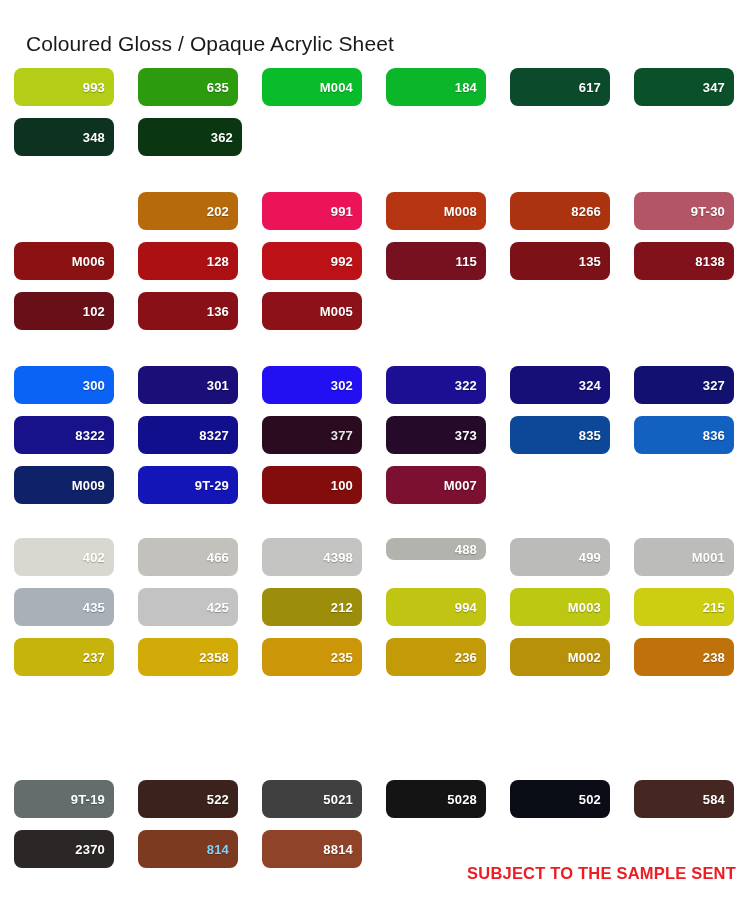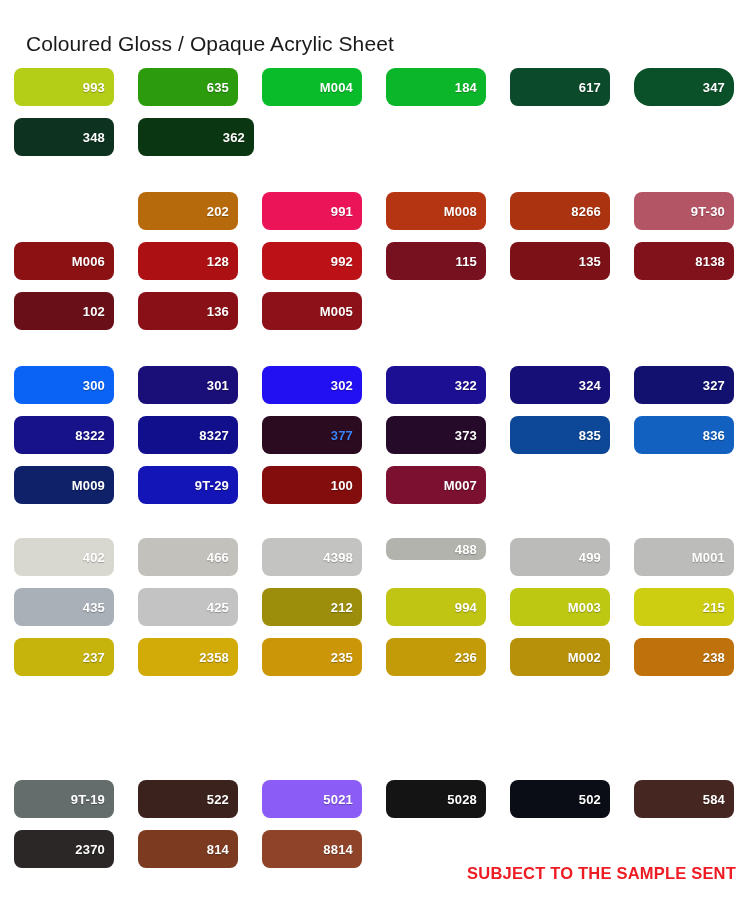--- a/index.html
+++ b/index.html
@@ -97,29 +97,29 @@
         </div>
         <div class="swatch" title="M004" style="left: 262px; top: 0px; width: 100px; height: 38px; border-radius: 8px; background: rgb(8, 189, 41);">
           <span class="swatch-label" style="color: rgb(255, 255, 255);">M004</span>
         </div>
         <div class="swatch" title="184" style="left: 386px; top: 0px; width: 100px; height: 38px; border-radius: 9px; background: rgb(12, 182, 42);">
           <span class="swatch-label" style="color: rgb(255, 255, 255);">184</span>
         </div>
         <div class="swatch" title="617" style="left: 510px; top: 0px; width: 100px; height: 38px; border-radius: 8px; background: rgb(11, 74, 42);">
           <span class="swatch-label" style="color: rgb(255, 255, 255);">617</span>
         </div>
-        <div class="swatch" title="347" style="left: 634px; top: 0px; width: 100px; height: 38px; border-radius: 16px; background: rgb(10, 81, 41);">
+        <div class="swatch" title="347" style="left: 634px; top: 0px; width: 100px; height: 38px; border-radius: 8px; background: rgb(10, 81, 41);">
           <span class="swatch-label" style="color: rgb(255, 255, 255);">347</span>
         </div>
       </div>
       <div class="swatch-row" style="height: 50px;">
         <div class="swatch" title="348" style="left: 14px; top: 0px; width: 100px; height: 38px; border-radius: 8px; background: rgb(13, 50, 32);">
           <span class="swatch-label" style="color: rgb(255, 255, 255);">348</span>
         </div>
-        <div class="swatch" title="362" style="left: 138px; top: 0px; width: 116px; height: 38px; border-radius: 8px; background: rgb(10, 55, 17);">
+        <div class="swatch" title="362" style="left: 138px; top: 0px; width: 104px; height: 38px; border-radius: 8px; background: rgb(10, 55, 17);">
           <span class="swatch-label" style="color: rgb(255, 255, 255);">362</span>
         </div>
       </div>
     </div>
     <div class="group" style="top: 192px;">
       <div class="swatch-row" style="height: 50px;">
         <div class="swatch" title="202" style="left: 138px; top: 0px; width: 100px; height: 38px; border-radius: 8px; background: rgb(183, 106, 12);">
           <span class="swatch-label" style="color: rgb(255, 255, 255);">202</span>
         </div>
         <div class="swatch" title="991" style="left: 262px; top: 0px; width: 100px; height: 38px; border-radius: 8px; background: rgb(236, 20, 89);">
@@ -189,21 +189,21 @@
         </div>
       </div>
       <div class="swatch-row" style="height: 50px;">
         <div class="swatch" title="8322" style="left: 14px; top: 0px; width: 100px; height: 38px; border-radius: 8px; background: rgb(23, 18, 137);">
           <span class="swatch-label" style="color: rgb(255, 255, 255);">8322</span>
         </div>
         <div class="swatch" title="8327" style="left: 138px; top: 0px; width: 100px; height: 38px; border-radius: 8px; background: rgb(18, 15, 140);">
           <span class="swatch-label" style="color: rgb(255, 255, 255);">8327</span>
         </div>
         <div class="swatch" title="377" style="left: 262px; top: 0px; width: 100px; height: 38px; border-radius: 8px; background: rgb(42, 11, 31);">
-          <span class="swatch-label" style="color: #3b82f6;">377</span>
+          <span class="swatch-label" style="color: #e5e5e5;">377</span>
         </div>
         <div class="swatch" title="373" style="left: 386px; top: 0px; width: 100px; height: 38px; border-radius: 8px; background: rgb(38, 10, 42);">
           <span class="swatch-label" style="color: rgb(255, 255, 255);">373</span>
         </div>
         <div class="swatch" title="835" style="left: 510px; top: 0px; width: 100px; height: 38px; border-radius: 8px; background: rgb(12, 72, 151);">
           <span class="swatch-label" style="color: rgb(255, 255, 255);">835</span>
         </div>
         <div class="swatch" title="836" style="left: 634px; top: 0px; width: 100px; height: 38px; border-radius: 8px; background: rgb(18, 96, 192);">
           <span class="swatch-label" style="color: rgb(255, 255, 255);">836</span>
         </div>
@@ -286,39 +286,39 @@
       </div>
     </div>
     <div class="group" style="top: 780px;">
       <div class="swatch-row" style="height: 50px;">
         <div class="swatch" title="9T-19" style="left: 14px; top: 0px; width: 100px; height: 38px; border-radius: 8px; background: rgb(100, 108, 108);">
           <span class="swatch-label" style="color: rgb(255, 255, 255);">9T-19</span>
         </div>
         <div class="swatch" title="522" style="left: 138px; top: 0px; width: 100px; height: 38px; border-radius: 8px; background: rgb(60, 34, 28);">
           <span class="swatch-label" style="color: rgb(255, 255, 255);">522</span>
         </div>
-        <div class="swatch" title="5021" style="left: 262px; top: 0px; width: 100px; height: 38px; border-radius: 8px; background: #8b5cf6;">
+        <div class="swatch" title="5021" style="left: 262px; top: 0px; width: 100px; height: 38px; border-radius: 8px; background: #404040;">
           <span class="swatch-label" style="color: rgb(255, 255, 255);">5021</span>
         </div>
         <div class="swatch" title="5028" style="left: 386px; top: 0px; width: 100px; height: 38px; border-radius: 8px; background: rgb(20, 20, 20);">
           <span class="swatch-label" style="color: rgb(255, 255, 255);">5028</span>
         </div>
         <div class="swatch" title="502" style="left: 510px; top: 0px; width: 100px; height: 38px; border-radius: 8px; background: rgb(11, 13, 22);">
           <span class="swatch-label" style="color: rgb(255, 255, 255);">502</span>
         </div>
         <div class="swatch" title="584" style="left: 634px; top: 0px; width: 100px; height: 38px; border-radius: 8px; background: rgb(69, 38, 32);">
           <span class="swatch-label" style="color: rgb(255, 255, 255);">584</span>
         </div>
       </div>
       <div class="swatch-row" style="height: 50px; padding-left: 40px;">
         <div class="swatch" title="2370" style="left: 14px; top: 0px; width: 100px; height: 38px; border-radius: 8px; background: rgb(43, 39, 38);">
           <span class="swatch-label" style="color: rgb(255, 255, 255);">2370</span>
         </div>
         <div class="swatch" title="814" style="left: 138px; top: 0px; width: 100px; height: 38px; border-radius: 8px; background: rgb(124, 59, 33);">
-          <span class="swatch-label" style="color: #ffffff;">814</span>
+          <span class="swatch-label" style="color: #7dd3fc;">814</span>
         </div>
         <div class="swatch" title="8814" style="left: 262px; top: 0px; width: 100px; height: 38px; border-radius: 8px; background: rgb(143, 68, 41);">
           <span class="swatch-label" style="color: rgb(255, 255, 255);">8814</span>
         </div>
       </div>
     </div>
   </div>
 
 <div id="footer-note">SUBJECT TO THE SAMPLE SENT</div>
 

